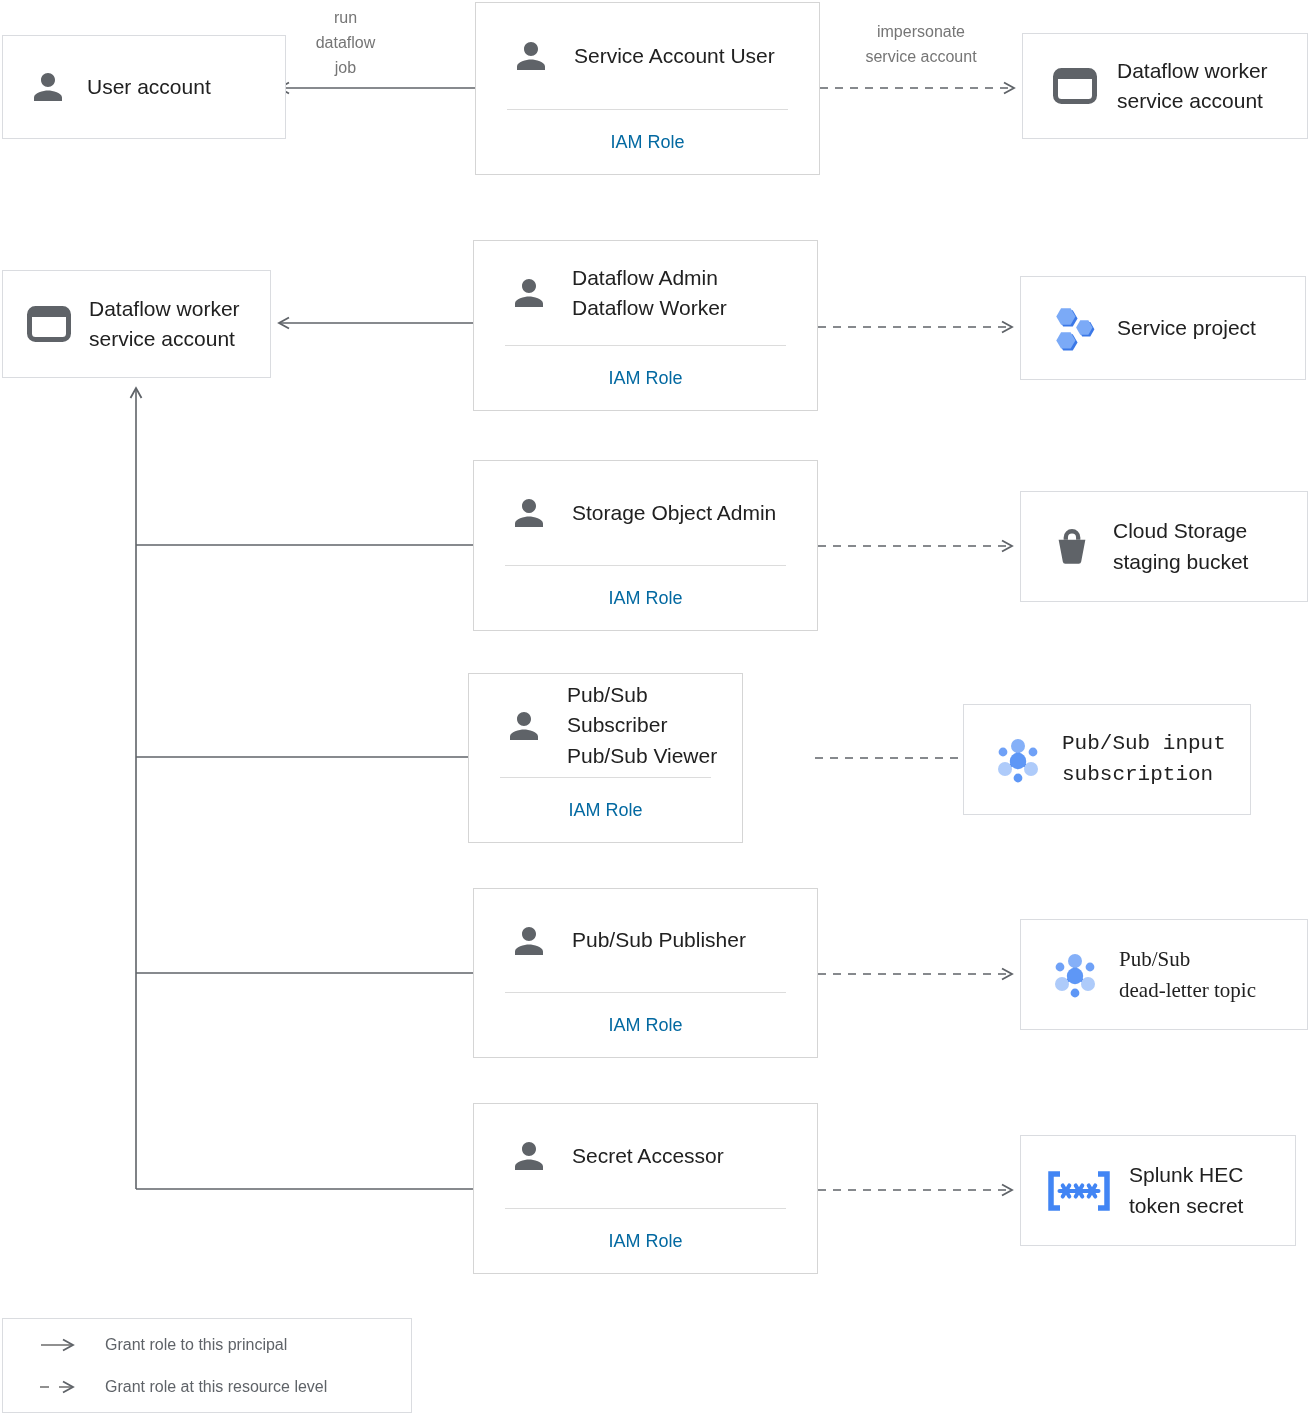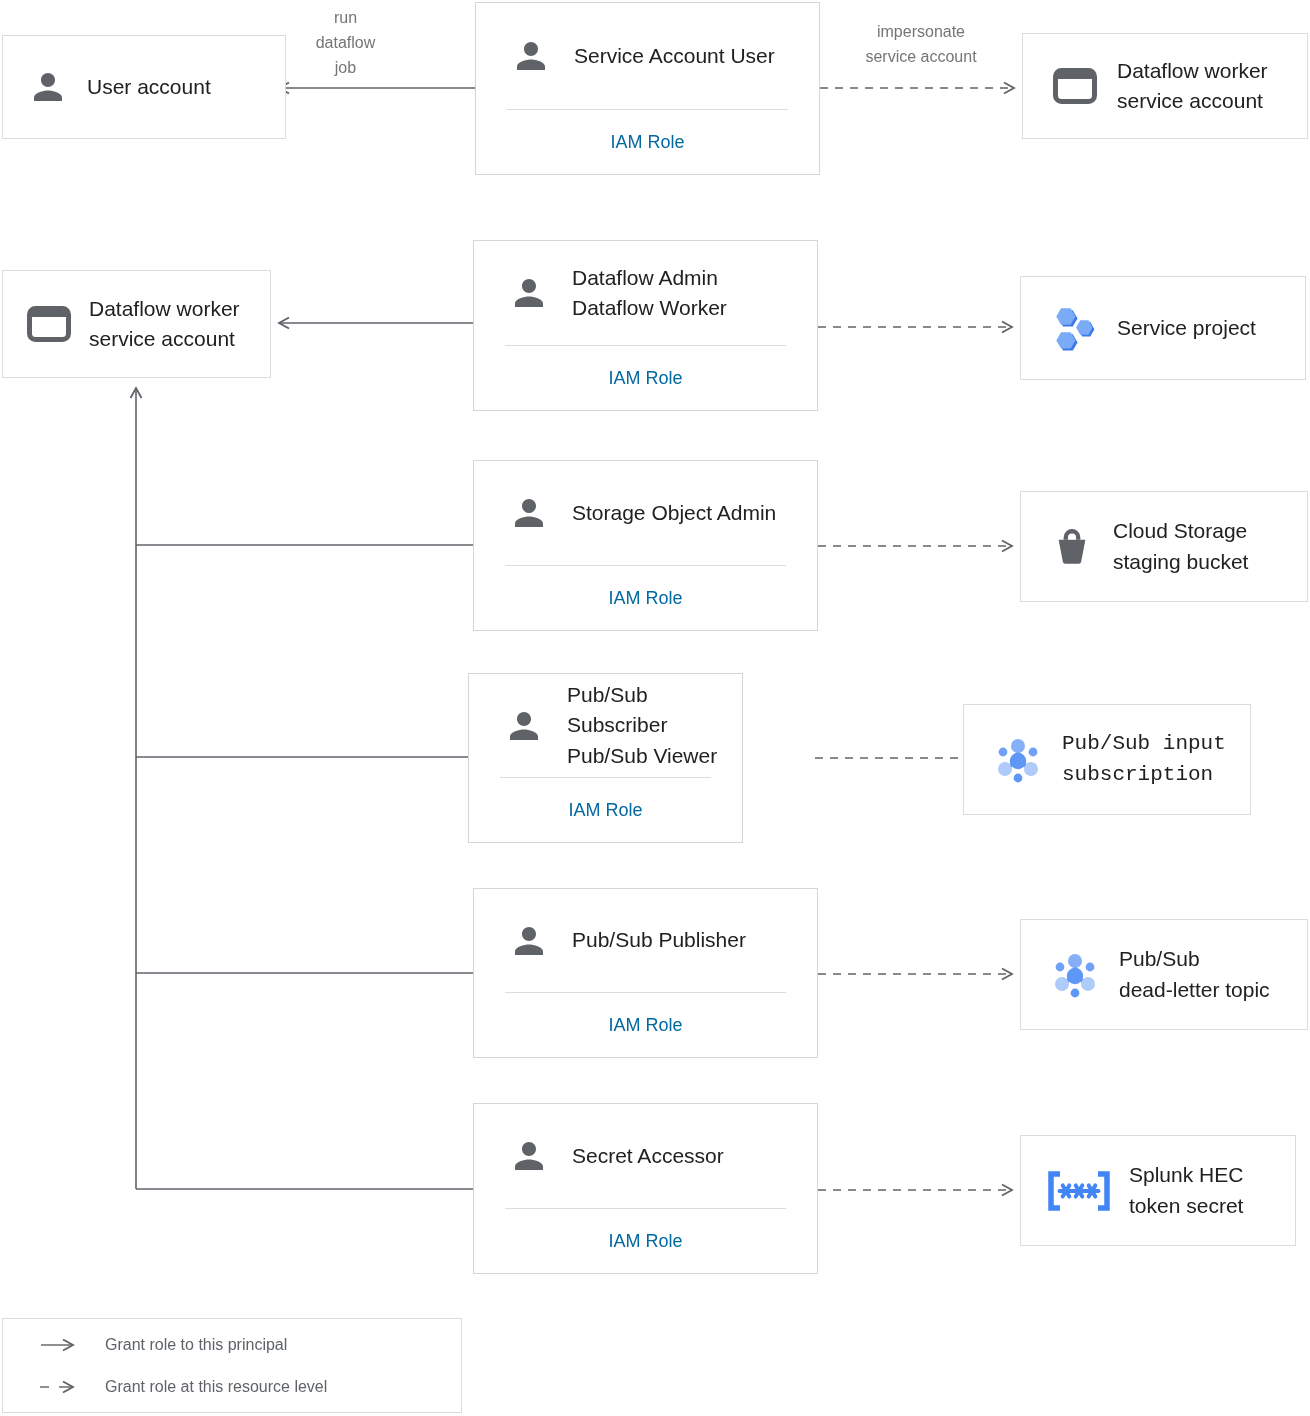--- a/index.html
+++ b/index.html
@@ -17,21 +17,21 @@
   .role-box{flex-direction:column;border-color:#d5d5d5;align-items:stretch;}
   .role-title-row{flex:1;display:flex;align-items:center;gap:22px;padding-left:34px;box-sizing:border-box;}
   .role-divider{height:1px;background:#dcdcdc;width:calc(100% - 62px);align-self:center;}
   .role-subtitle{height:64px;display:flex;align-items:center;justify-content:center;
     color:#0369a1;font-size:18px;}
   .node-label{font-size:21px;color:#212121;line-height:1.45;white-space:pre-line;}
   .icon{display:flex;align-items:center;justify-content:center;flex:0 0 auto;}
   .edge-label{position:absolute;color:#757575;font-size:16px;line-height:1.55;
     text-align:center;white-space:pre-line;}
   .legend{
-    position:absolute;left:2px;top:1318px;width:460px;height:95px;
+    position:absolute;left:2px;top:1318px;width:410px;height:95px;
     border:1px solid #dadce0;box-sizing:border-box;background:#fff;
     display:flex;flex-direction:column;justify-content:center;gap:10px;
   }
   .legend-row{display:flex;align-items:center;gap:20px;padding-left:36px;height:32px;}
   .legend-label{color:#5f6368;font-size:16px;}
 </style>
 </head>
 <body>
 
 <div class="canvas">
@@ -212,21 +212,21 @@
         <svg width="42" height="42" viewBox="0 0 24 24" fill="#5f6368">
           <path d="M12 12c2.21 0 4-1.79 4-4s-1.79-4-4-4-4 1.79-4 4 1.79 4 4 4zm0 2c-2.67 0-8 1.34-8 4v2h16v-2c0-2.66-5.33-4-8-4z"></path>
         </svg>
       </span>
       <span class="node-label">Pub/Sub Publisher</span>
     </div>
     <div class="role-divider"></div>
     <div class="role-subtitle">IAM Role</div>
   </div>
 
-  <div class="box resource-box" style="left:1020px;top:919px;width:288px;height:111px;">
+  <div class="box resource-box" style="left:1020px;top:919px;width:288px;height:111px;font-family:Liberation Serif, serif;">
     <span class="icon">
       <svg width="48" height="48" viewBox="0 0 48 48">
         <g stroke="#3f7ae8" stroke-width="3.6">
           <line x1="24" y1="25" x2="24" y2="10"></line>
           <line x1="24" y1="25" x2="11" y2="33"></line>
           <line x1="24" y1="25" x2="37" y2="33"></line>
         </g>
         <circle cx="24" cy="10" r="7" fill="#85b0f8"></circle>
         <circle cx="11" cy="33" r="7" fill="#aecbfa"></circle>
         <circle cx="37" cy="33" r="7" fill="#aecbfa"></circle>

